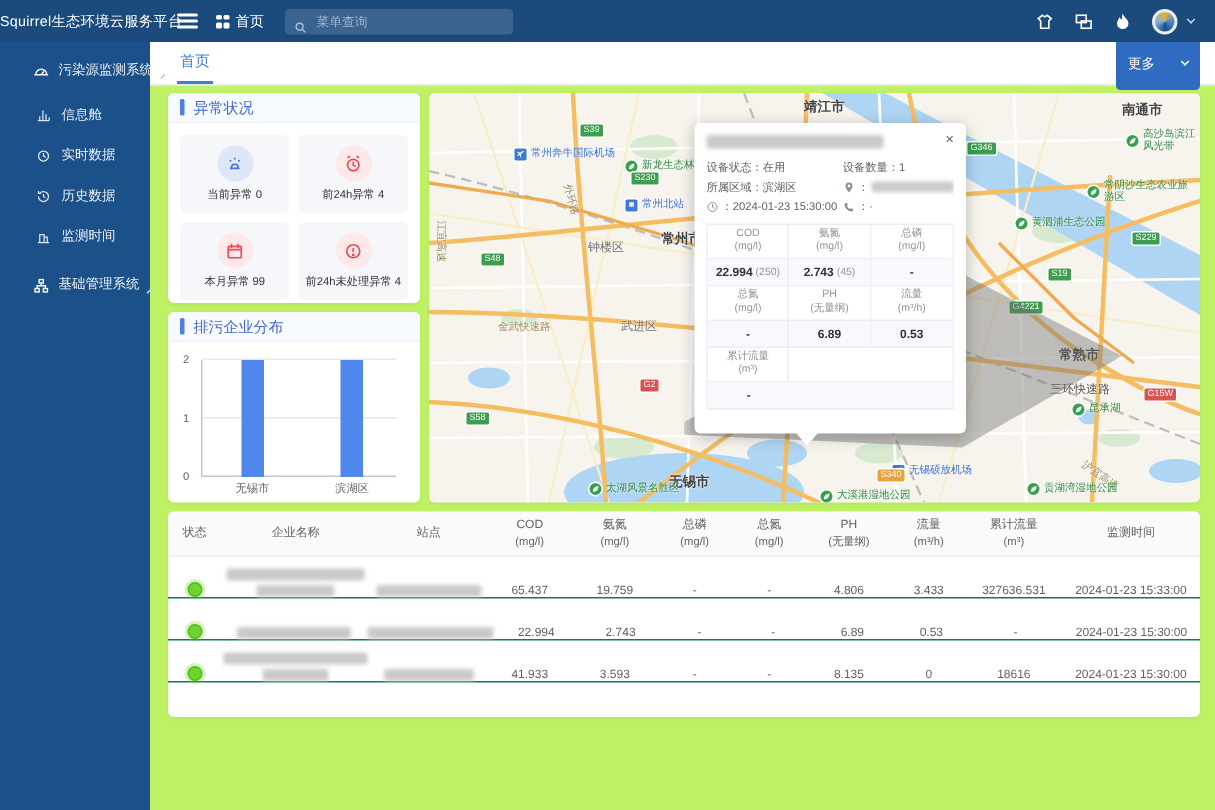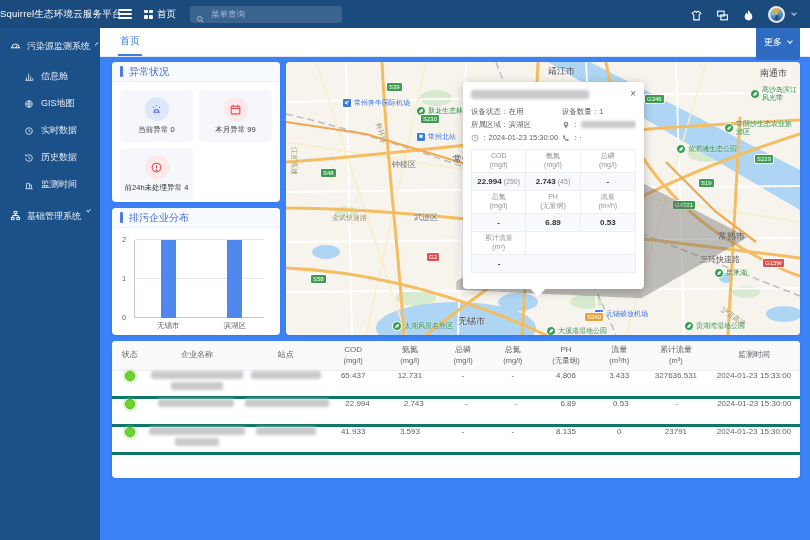--- a/index.html
+++ b/index.html
@@ -1,17 +1,17 @@
 <!DOCTYPE html>
 <html><head>
 <meta charset="utf-8">
 <style>
   html,body{margin:0;padding:0;background:#dfe3e8;}
   *{box-sizing:border-box;font-family:"Liberation Sans","DejaVu Sans",sans-serif;}
-  .screen{position:relative;width:810px;height:540px;background:#3b82f6;overflow:hidden;}
+  .screen{position:relative;width:810px;height:540px;background:#bef264;overflow:hidden;}
 
   
   .topbar{position:absolute;left:0;top:0;width:810px;height:28px;background:#1b4a7d;display:flex;align-items:center;z-index:20;}
   .logo{width:108px;color:#fff;font-size:9.5px;text-align:center;white-space:nowrap;letter-spacing:.2px;}
   .burger{width:14px;height:10px;margin:0 12px 0 10px;display:flex;flex-direction:column;justify-content:space-between;cursor:pointer;}
   .burger i{display:block;height:2px;background:#fff;border-radius:1px;}
   .home-link{display:flex;align-items:center;gap:4px;color:#fff;font-size:9.5px;margin-right:14px;cursor:pointer;}
   .grid-ic{width:9px;height:9px;display:grid;grid-template-columns:1fr 1fr;grid-template-rows:1fr 1fr;gap:1.5px;}
   .grid-ic i{background:#fff;border-radius:1px;}
   .search-box{position:relative;width:152px;height:17px;background:rgba(255,255,255,.14);border-radius:3px;display:flex;align-items:center;padding:0 6px;}
@@ -23,36 +23,36 @@
   .tbi{width:13px;height:13px;color:#fff;cursor:pointer;}
   .tbi svg{width:100%;height:100%;}
   .avatar{width:17px;height:17px;border-radius:50%;border:2px solid #e8eef5;background:conic-gradient(#e5b23c,#4a8ad4,#1d4d84,#7fb2e0,#e5b23c);cursor:pointer;}
   .chev{display:inline-block;width:4px;height:4px;border-right:1.2px solid currentColor;border-bottom:1.2px solid currentColor;}
   .chev.dn{transform:rotate(45deg);margin-top:-2px;}
   .chev.up{transform:rotate(-135deg);margin-top:2px;}
   .tb-chev{color:#c7d6e8;margin-left:-6px;}
 
   
   .sidebar{position:absolute;left:0;top:28px;width:100px;height:512px;background:#1b5088;color:#e8eef6;z-index:10;}
-  .sec-head{display:flex;align-items:flex-start;gap:6px;padding:12px 8px 10px 10px;font-size:9px;cursor:pointer;}
+  .sec-head{display:flex;align-items:flex-end;gap:6px;padding:12px 8px 10px 22px;font-size:9px;cursor:pointer;}
   .sec-head .sec-ic{width:11px;height:11px;color:#fff;flex:none;}
   .sec-head .sec-ic svg{width:100%;height:100%;}
   .sec-head .sec-lb{flex:1;white-space:nowrap;}
   .sec-head .chev{color:#bcd0e4;margin-right:2px;}
   .menu-item{display:flex;align-items:center;gap:7px;padding:7px 8px 7px 24px;font-size:9px;cursor:pointer;}
   .mi-ic{width:10px;height:10px;color:#dce7f2;flex:none;}
   .mi-ic svg{width:100%;height:100%;}
   .mi-lb{flex:1;white-space:nowrap;}
   .menu-item .chev{color:#bcd0e4;margin-right:4px;}
 
   
   .main{position:absolute;left:100px;top:28px;right:0;bottom:0;}
   .tabstrip{height:29px;background:#fff;border-bottom:1px solid #e4e7ed;display:flex;align-items:center;padding:0 10px 0 18px;}
   .tab{height:100%;display:flex;align-items:center;font-size:10px;color:#3d7fd9;border-bottom:2px solid #3d7fd9;padding:0 2px;cursor:pointer;}
-  .more-btn{margin-left:auto;background:#2f6cc1;color:#fff;border:none;border-radius:3px;font-size:9px;height:36px;padding:0 8px;display:flex;align-items:center;gap:6px;cursor:pointer;}
+  .more-btn{margin-left:auto;background:#2f6cc1;color:#fff;border:none;border-radius:3px;font-size:9px;height:36px;padding:0 8px;display:flex;align-items:center;gap:18px;cursor:pointer;}
   .more-btn .chev{color:#fff;}
   .content{position:absolute;left:12px;right:10px;top:34px;bottom:0;}
 
   .panel{background:#fff;border-radius:4px;box-shadow:0 1px 3px rgba(0,0,0,.06);overflow:hidden;}
   .panel-title{height:20px;display:flex;align-items:center;padding:0 8px;font-size:10px;color:#4468cf;background:#f7faff;border-bottom:1px solid #eef1f6;}
   .panel-title::before{content:"";width:3px;height:11px;background:#4e7ce9;margin-right:6px;border-radius:1px;}
 
   .left-col{position:absolute;left:0;top:0;width:168px;height:273px;display:flex;flex-direction:column;gap:6px;}
   #panel-abnormal{height:140px;}
   .cards{display:grid;grid-template-columns:1fr 1fr;gap:6px;padding:8px;}
@@ -71,21 +71,21 @@
   .plot{position:absolute;inset:0;display:flex;}
   .band{position:relative;flex:1;display:flex;align-items:flex-end;justify-content:center;}
   .bar{width:15px;}
   .xlb{position:absolute;bottom:-13px;font-size:7.5px;color:#666;white-space:nowrap;}
 
   
   .map-panel{position:absolute;left:174px;top:0;right:0;height:273px;border-radius:4px;overflow:hidden;background:#f7f4ee;box-shadow:0 1px 3px rgba(0,0,0,.06);cursor:grab;}
   #map-svg{position:absolute;inset:0;width:100%;height:100%;}
   #map-labels{position:absolute;inset:0;z-index:2;}
   .mlb{position:absolute;display:flex;align-items:center;gap:2px;white-space:nowrap;transform-origin:left center;}
-  .lb-city span{font-size:9px;color:#454545;font-weight:normal;text-shadow:0 0 2px #fff;margin-left:12px;}
+  .lb-city span{font-size:9px;color:#454545;font-weight:bold;text-shadow:0 0 2px #fff;}
   .lb-dist span{font-size:8px;color:#6e6e6e;text-shadow:0 0 2px #fff;}
   .lb-poig span{font-size:7px;color:#2e8b46;text-shadow:0 0 2px #fff;max-width:58px;white-space:normal;line-height:1.15;}
   .lb-poib span{font-size:7px;color:#3a6fd8;text-shadow:0 0 2px #fff;max-width:58px;white-space:normal;line-height:1.15;}
   .lb-road span{font-size:7px;color:#9a8a5d;text-shadow:0 0 2px #fff;}
   .lb-roadd span{font-size:8px;color:#555;text-shadow:0 0 2px #fff;}
   .poi{width:10px;height:10px;border-radius:50%;display:flex;align-items:center;justify-content:center;flex:none;border:1px solid #fff;}
   .poi svg{width:6px;height:6px;color:#fff;}
   .poi.g{background:#35a14f;}
   .poi.b{background:#3a7bd5;border-radius:2px;}
   .badge{position:absolute;font-size:6px;color:#fff;border-radius:2px;padding:1px 2px;line-height:1;border:1px solid #fff;z-index:2;}
@@ -114,21 +114,21 @@
   .gv b{font-size:8px;}
   .sub{color:#909399;font-weight:normal;font-size:7px;}
   .gfill,.gvfill{border-right:none;}
   .gvfill{background:#f7f9fc;}
 
   
   .bottom-panel{position:absolute;left:0;right:0;top:279px;height:137px;}
   .thead{display:flex;background:#fafafa;border-bottom:1px solid #ebeef5;height:30px;align-items:center;}
   .th{font-size:8px;color:#606266;text-align:center;line-height:1.3;}
   .th .un{font-size:7.5px;}
-  .trow{display:flex;align-items:flex-start;height:28px;border-bottom:3px solid #0f766e;cursor:pointer;}
+  .trow{display:flex;align-items:flex-end;height:28px;border-bottom:1px solid #0f766e;cursor:pointer;}
   .td{font-size:8px;color:#606266;text-align:center;display:flex;align-items:center;justify-content:center;}
   .td.col{flex-direction:column;gap:3px;}
   .dot{width:10px;height:10px;border-radius:50%;background:#6fd32f;border:1px solid #57b81f;box-shadow:0 0 0 2px rgba(111,211,47,.3);}
   .redact{display:inline-block;height:8px;background:#c9c9c9;border-radius:2px;filter:blur(1.5px);}
 </style>
 </head>
 <body>
 
 <div class="screen">
 
@@ -191,28 +191,20 @@
  <div class="menu-item">
    <span class="mi-ic"><svg viewBox="0 0 24 24" fill="none" stroke="currentColor" stroke-width="2">
               <path d="M3 20h18M6 20v-7M11 20V4M16 20v-10M21 20v-5"></path>
             </svg></span>
    <span class="mi-lb">信息舱</span>
 
  </div>
  <div class="menu-item">
    <span class="mi-ic"><svg viewBox="0 0 24 24" fill="none" stroke="currentColor" stroke-width="2">
               <circle cx="12" cy="12" r="8"></circle>
-              <path d="M4 12h16M12 4c3 2.5 3 13.5 0 16M12 4c-3 2.5-3 13.5 0 16"></path>
-            </svg></span>
-   <span class="mi-lb">GIS地图</span>
-
- </div>
- <div class="menu-item">
-   <span class="mi-ic"><svg viewBox="0 0 24 24" fill="none" stroke="currentColor" stroke-width="2">
-              <circle cx="12" cy="12" r="8"></circle>
               <path d="M12 7v5l4 2"></path>
             </svg></span>
    <span class="mi-lb">实时数据</span>
 
  </div>
  <div class="menu-item">
    <span class="mi-ic"><svg viewBox="0 0 24 24" fill="none" stroke="currentColor" stroke-width="2">
               <path d="M4 12a8 8 0 108-8 8 8 0 00-6 2.7"></path>
               <path d="M4 3v4h4M12 8v4l3 2"></path>
             </svg></span>
@@ -260,20 +252,29 @@
               <span>异常状况</span>
             </div>
           <div class="cards" id="cards">
  <div class="card blue">
    <span class="card-ic">
                   <svg viewBox="0 0 24 24" fill="none" stroke="currentColor" stroke-width="2">
                     <path d="M6 17h12M8 16a4 4 0 118 0M12 4v2M6 7l1.5 1.5M18 7l-1.5 1.5"></path>
                   </svg>
                 </span>
    <span class="card-lb">当前异常 0</span>
+ </div>
+ <div class="card red">
+   <span class="card-ic">
+                  <svg viewBox="0 0 24 24" fill="none" stroke="currentColor" stroke-width="2">
+                    <circle cx="12" cy="13" r="7"></circle>
+                    <path d="M12 9v4l3 2M5 4L8 2M19 4l-3-2"></path>
+                  </svg>
+                </span>
+   <span class="card-lb">前24h异常 4</span>
  </div>
  <div class="card red">
    <span class="card-ic">
                   <svg viewBox="0 0 24 24" fill="none" stroke="currentColor" stroke-width="2">
                     <rect x="4" y="6" width="16" height="14" rx="1"></rect>
                     <path d="M4 10h16M8 3v5M16 3v5"></path>
                   </svg>
                 </span>
    <span class="card-lb">本月异常 99</span>
  </div>
@@ -673,21 +674,21 @@
                 <span class="dot"></span>
               </div>
    <div class="td col" style="flex:14">
      <span class="redact" style="width:92px"></span>
                 <span class="redact" style="width:52px"></span>
    </div>
    <div class="td col" style="flex:11">
      <span class="redact" style="width:70px"></span>
    </div>
    <div class="td" style="flex:8">65.437</div>
-              <div class="td" style="flex:8">12.731</div>
+              <div class="td" style="flex:8">19.759</div>
               <div class="td" style="flex:7">-</div>
               <div class="td" style="flex:7">-</div>
               <div class="td" style="flex:8">4.806</div>
               <div class="td" style="flex:7">3.433</div>
               <div class="td" style="flex:9">327636.531</div>
               <div class="td" style="flex:13">2024-01-23 15:33:00</div>
  </div>
  <div class="trow">
    <div class="td" style="flex:5">
                 <span class="dot"></span>
@@ -717,20 +718,20 @@
    </div>
    <div class="td col" style="flex:11">
      <span class="redact" style="width:60px"></span>
    </div>
    <div class="td" style="flex:8">41.933</div>
               <div class="td" style="flex:8">3.593</div>
               <div class="td" style="flex:7">-</div>
               <div class="td" style="flex:7">-</div>
               <div class="td" style="flex:8">8.135</div>
               <div class="td" style="flex:7">0</div>
-              <div class="td" style="flex:9">23791</div>
+              <div class="td" style="flex:9">18616</div>
               <div class="td" style="flex:13">2024-01-23 15:30:00</div>
  </div>
           </div>
       </section>
     </div>
   </main>
 </div>
 
 </body></html>

